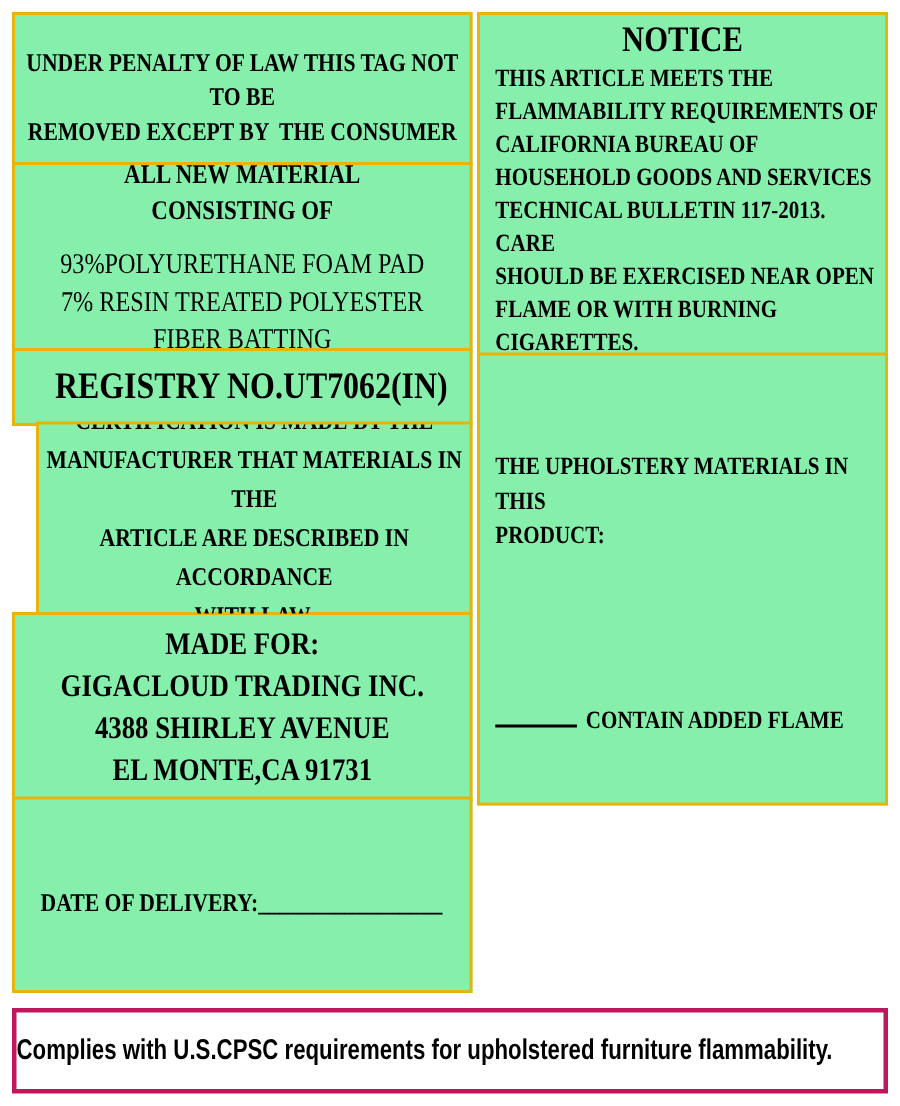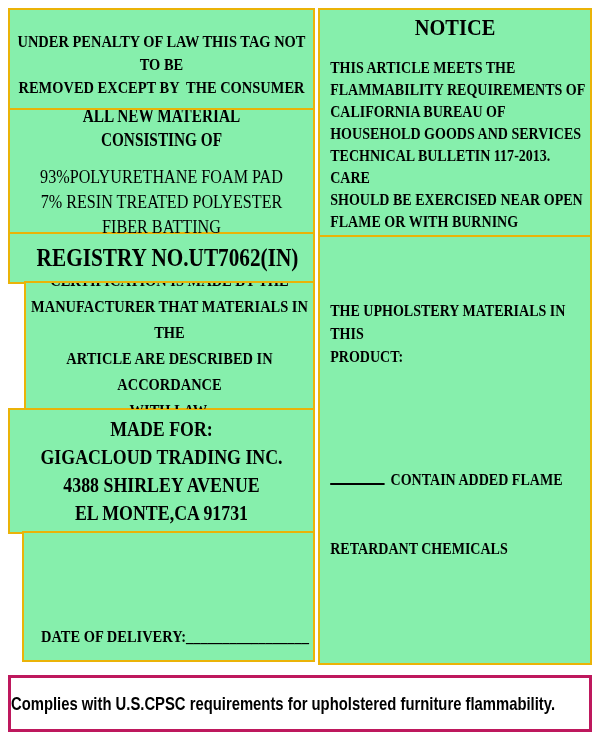--- a/index.html
+++ b/index.html
@@ -45,29 +45,29 @@
   .box-penalty .cx   { font-size: 17px; line-height: 23px; font-weight: 700; margin-top: 10px; }
   .box-material      { height: 127px; }
   .mat-bold          { font-size: 18px; line-height: 24px; font-weight: 700; }
   .mat-reg           { font-size: 19px; line-height: 25px; font-weight: 400; }
   .box-registry      { height: 52px; padding-left: 12px; }
   .box-registry .cx  { font-size: 25px; font-weight: 700; }
   .box-cert          { height: 130px; margin-left: 16px; }
   .box-cert .cx      { font-size: 17px; line-height: 26px; font-weight: 700; }
   .box-madefor       { height: 126px; justify-content: center; }
   .box-madefor .cx   { font-size: 21px; line-height: 28px; font-weight: 700; }
-  .box-delivery      { height: 131px; justify-content: flex-start; margin-left: 14px; }
+  .box-delivery      { height: 131px; justify-content: center; }
   .box-delivery .cx  { font-size: 17px; line-height: 27px; font-weight: 700; margin-top: 36px; }
   .delivery-line     { padding-left: 20px; text-align: left; }
 
   
-  .box-notice        { height: 230px; justify-content: flex-start; gap: 16px; }
+  .box-notice        { height: 230px; justify-content: flex-start; }
   .notice-title      { font-size: 24px; font-weight: 700; margin-top: 4px; }
   .notice-body       { font-size: 16.5px; line-height: 22px; font-weight: 700; padding-left: 12px; }
-  .box-uph           { height: 430px; justify-content: flex-start; }
+  .box-uph           { height: 302px; justify-content: flex-start; }
   .box-uph .inner    { padding: 8px 0 0 12px; }
   .uph-text          { font-size: 16.5px; line-height: 23px; font-weight: 700; }
   .flame-option      { font-size: 16.5px; line-height: 23px; font-weight: 700; }
   .blankline {
     display: inline-block;
     width: 64px;
     border-bottom: 2px solid #000;
     text-align: center;
     line-height: 17px;
     margin-right: 7px;

